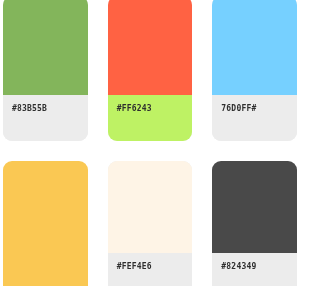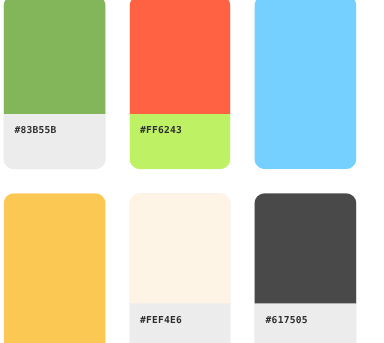--- a/index.html
+++ b/index.html
@@ -80,33 +80,36 @@
 
   <div class="swatch-card row-top">
     <div class="color-block" style="background-color: rgb(255, 98, 67);"></div>
     <div class="label-strip" style="background-color: #bef264;">
       <span class="hex-label" style="color: rgb(46, 46, 46);">#FF6243</span>
     </div>
   </div>
 
   <div class="swatch-card row-top">
     <div class="color-block" style="background-color: rgb(118, 208, 255);"></div>
+    <div class="label-strip" style="background-color: rgb(236, 236, 236);">
+      <span class="hex-label" style="color: rgb(46, 46, 46);">76D0FF#</span>
+    </div>
   </div>
 
   <div class="swatch-card row-bottom">
     <div class="color-block" style="background-color: rgb(250, 200, 83);"></div>
   </div>
 
   <div class="swatch-card row-bottom">
     <div class="color-block" style="background-color: rgb(254, 244, 230);"></div>
     <div class="label-strip" style="background-color: rgb(236, 236, 236);">
       <span class="hex-label" style="color: rgb(46, 46, 46);">#FEF4E6</span>
     </div>
   </div>
 
   <div class="swatch-card row-bottom">
     <div class="color-block" style="background-color: rgb(73, 73, 73);"></div>
     <div class="label-strip" style="background-color: rgb(236, 236, 236);">
-      <span class="hex-label" style="color: rgb(46, 46, 46);">#617505</span>
+      <span class="hex-label" style="color: rgb(46, 46, 46);">#824349</span>
     </div>
   </div>
 
 </div>
 
 </body></html>

